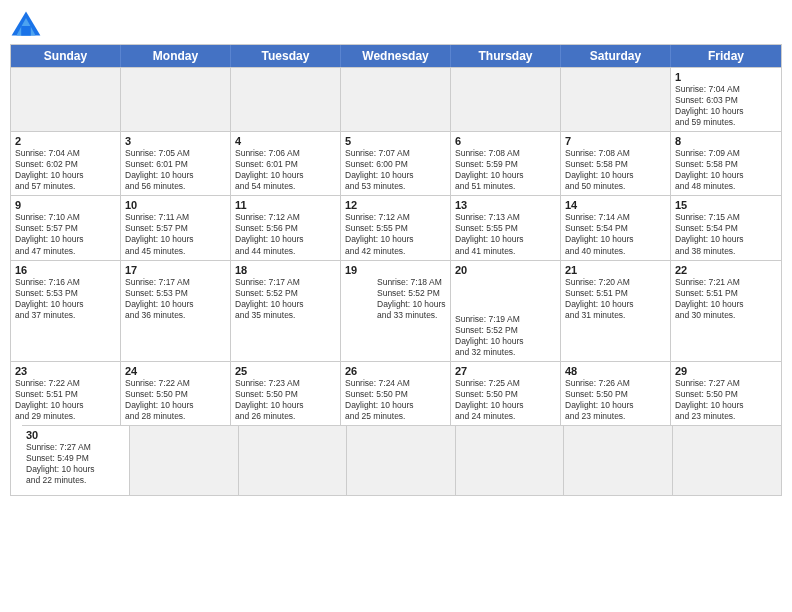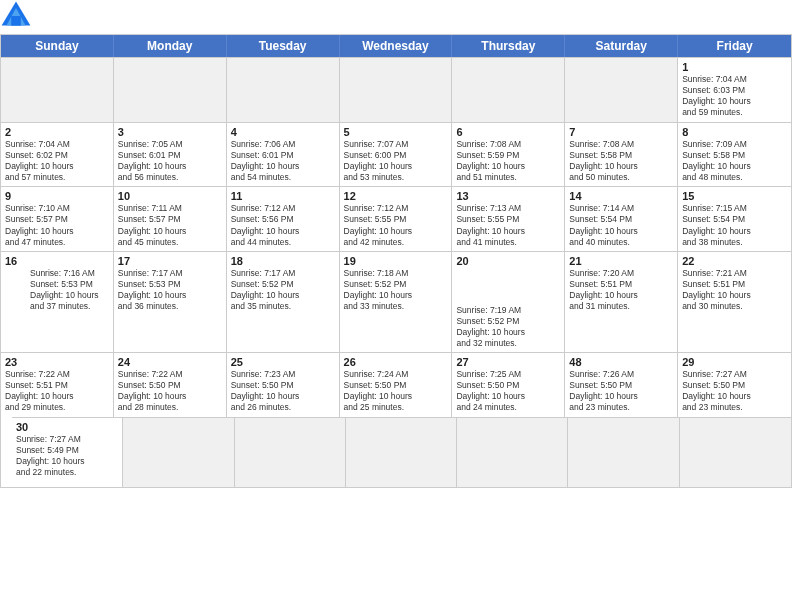--- a/index.html
+++ b/index.html
@@ -6,20 +6,21 @@
     body {
       width: 792px;
       height: 612px;
       font-family: Arial, sans-serif;
       background: #fff;
       overflow: hidden;
     }
     .page {
       width: 792px;
       height: 488px;
+      padding: 10px;
       display: flex;
       flex-direction: column;
     }
     .header {
       display: flex;
       justify-content: space-between;
       align-items: flex-start;
       margin-bottom: 6px;
     }
     .logo {
@@ -258,42 +259,42 @@
             <span class="day-num">15</span>
             <div class="cell-info" style="white-space: pre-line;">Sunrise: 7:15 AM
 Sunset: 5:54 PM
 Daylight: 10 hours
 and 38 minutes.</div>
           </div>
         </div>
         <div class="cal-row">
           <div class="cal-cell">
             <span class="day-num">16</span>
-            <div class="cell-info" style="white-space: pre-line; margin-left: 25px;">Sunrise: 7:16 AM
+            <div class="cell-info" style="white-space: pre-line;">Sunrise: 7:16 AM
 Sunset: 5:53 PM
 Daylight: 10 hours
 and 37 minutes.</div>
           </div>
           <div class="cal-cell">
             <span class="day-num">17</span>
             <div class="cell-info" style="white-space: pre-line;">Sunrise: 7:17 AM
 Sunset: 5:53 PM
 Daylight: 10 hours
 and 36 minutes.</div>
           </div>
           <div class="cal-cell">
             <span class="day-num">18</span>
             <div class="cell-info" style="white-space: pre-line;">Sunrise: 7:17 AM
 Sunset: 5:52 PM
 Daylight: 10 hours
 and 35 minutes.</div>
           </div>
           <div class="cal-cell">
             <span class="day-num">19</span>
-            <div class="cell-info" style="white-space: pre-line;">Sunrise: 7:18 AM
+            <div class="cell-info" style="white-space: pre-line; margin-left: 32px;">Sunrise: 7:18 AM
 Sunset: 5:52 PM
 Daylight: 10 hours
 and 33 minutes.</div>
           </div>
           <div class="cal-cell">
             <span class="day-num">20</span>
             <div class="cell-info" style="white-space: pre-line; margin-top: 38px;">Sunrise: 7:19 AM
 Sunset: 5:52 PM
 Daylight: 10 hours
 and 32 minutes.</div>

